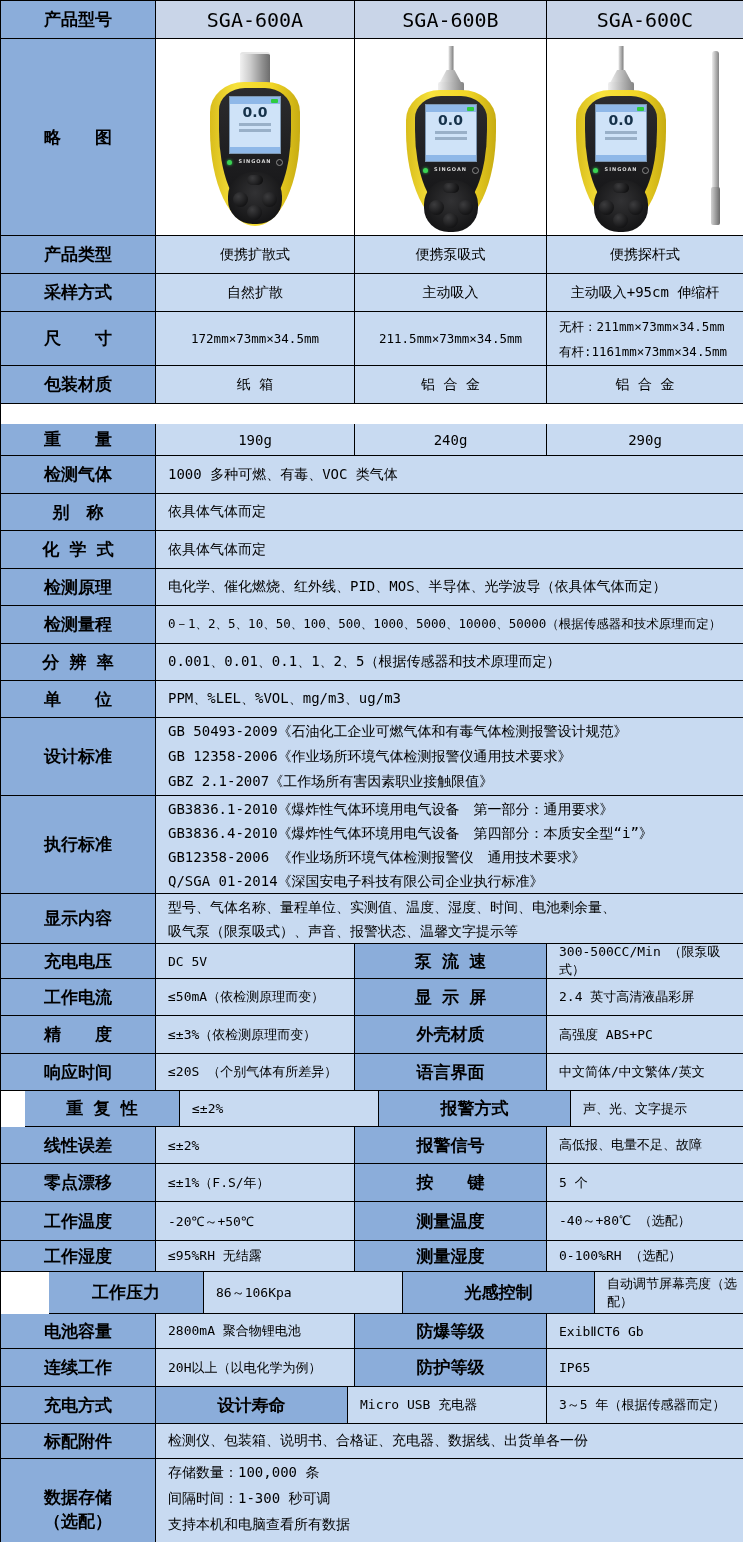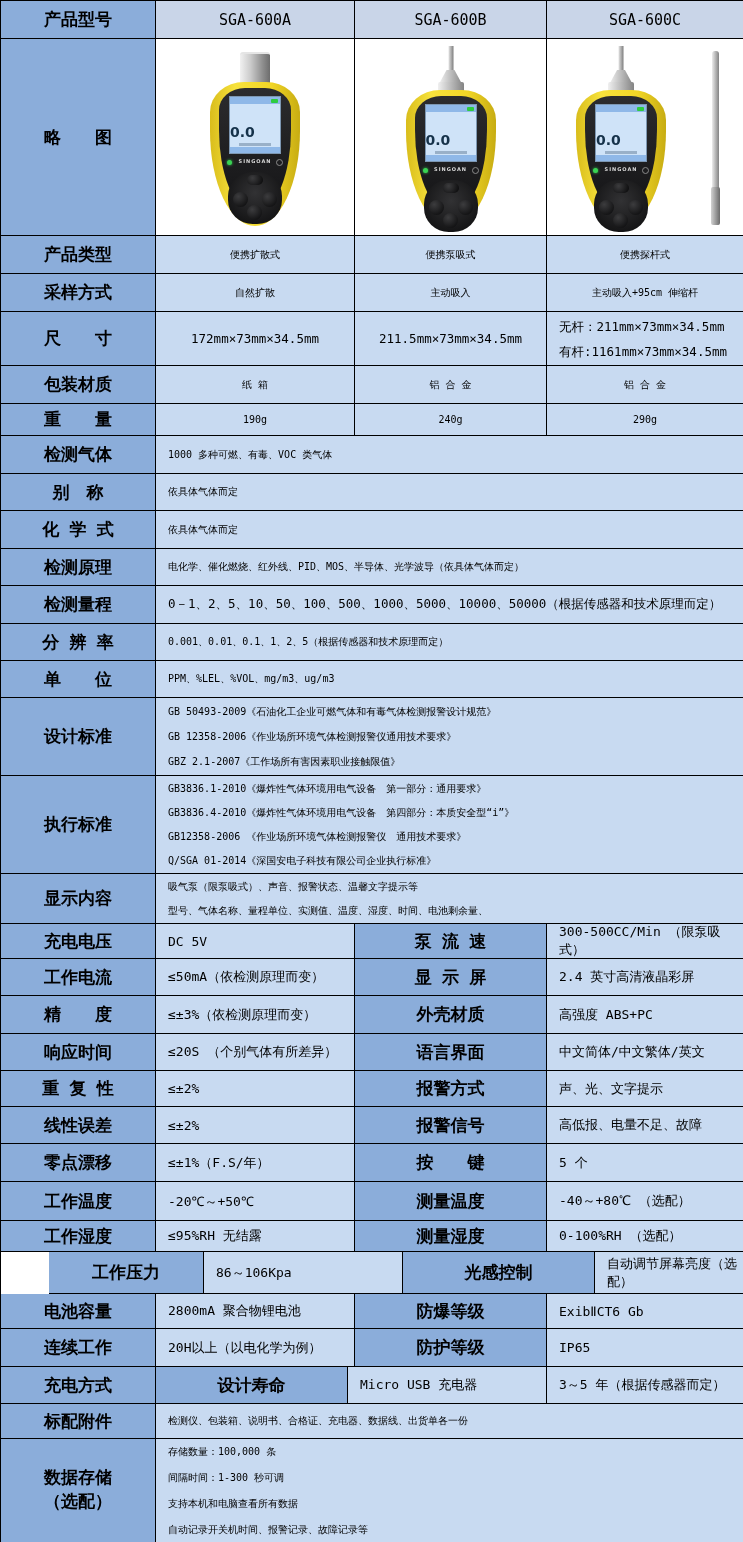--- a/index.html
+++ b/index.html
@@ -5,35 +5,35 @@
   html,body{margin:0;padding:0;background:#fff;}
   body{width:743px;}
   .spec-table{width:743px;border-top:1px solid #000;border-left:1px solid #000;color:#000;
     font-family:"DejaVu Sans Mono","Liberation Sans",sans-serif;}
   .row{display:flex;}
   .cell{border-right:1px solid #000;border-bottom:1px solid #000;box-sizing:border-box;
     display:flex;align-items:center;overflow:hidden;}
   .lbl{width:155px;justify-content:center;text-align:center;background:var(--label-bg,#8badda);
     font-family:Liberation Mono, monospace;font-weight:700;font-size:17px;}
   .lblB{width:192px;}
-  .val{background:var(--value-bg,#c8daf1);font-size:10px;}
-  .hdr{background:var(--header-bg,#c9d5e8);font-size:15px;}
+  .val{background:var(--value-bg,#c8daf1);font-size:14px;}
+  .hdr{background:var(--header-bg,#c9d5e8);font-size:20px;}
   .center{justify-content:center;text-align:center;}
   .left{padding-left:12px;padding-right:6px;}
   .w-a{width:199px;}
   .w-b{width:192px;}
   .w-c{flex:1;}
   .flex1{flex:1;}
   .multi{flex-direction:column;align-items:flex-start;justify-content:center;}
   .lh24 .line{line-height:24px;}
   .lh25 .line{line-height:25px;}
   .lh26 .line{line-height:26px;}
   .small{font-size:12.5px;}
   .pv{font-size:13px;}
-  .rh31{height:31px;}.rh32{height:32px;}.rh35{height:35px;}.rh36{height:36px;}
+  .rh31{height:31px;}.rh32{height:32px;margin-top:20px;}.rh35{height:35px;}.rh36{height:36px;margin-left:24px;}
   .rh37{height:37px;}.rh38{height:38px;}.rh39{height:39px;}.rh42{height:42px;padding-left:48px;}
   .rh50{height:50px;}.rh54{height:54px;}.rh78{height:78px;}.rh98{height:98px;}
   .rh104{height:104px;}.rh197{height:197px;}
   .lblcol{flex-direction:column;justify-content:center;line-height:24px;}
 
   
   .img-cell{background:#fff;justify-content:center;position:relative;}
   .device{position:relative;width:110px;height:182px;}
   .cap{position:absolute;left:50%;transform:translateX(-50%);top:6px;width:30px;height:34px;
     background:linear-gradient(90deg,#f1f1f1,#cbcbcb 35%,#8f8f8f 75%,#6d6d6d);border-radius:3px;border-top:2px solid #e5e5e5;}
@@ -48,21 +48,21 @@
     border-radius:34px 34px 50% 50%/30px 30px 95px 95px;}
   .body-a{top:36px;}
   .body-b{top:44px;}
   .dev-face{position:absolute;top:6px;left:9px;right:9px;bottom:16px;
     background:linear-gradient(180deg,#2c2c2e,#141416);
     border-radius:26px 26px 46% 46%/22px 22px 80px 80px;}
   .lcd{position:absolute;top:8px;left:10px;right:10px;height:56px;background:var(--lcd-blue,#cfe3f8);
     border:1px solid #7d97b2;}
   .lcd-top{height:7px;background:#8fb8e8;position:relative;}
   .lcd-top::after{content:"";position:absolute;right:2px;top:1.5px;width:7px;height:4px;background:#2ecc40;border-radius:1px;}
-  .lcd-val{margin-top:20px;font:700 14px "DejaVu Sans",sans-serif;color:#16324a;}
+  .lcd-val{margin-top:0;text-align:center;font:700 14px "DejaVu Sans",sans-serif;color:#16324a;}
   .lcd-dash{height:3px;margin:3px 9px 0;background:rgba(30,60,90,.3);}
   .lcd-foot{position:absolute;bottom:0;left:0;right:0;height:6px;background:#8fb8e8;}
   .led{position:absolute;left:8px;top:72px;width:5px;height:5px;border-radius:50%;background:#39d353;box-shadow:0 0 3px #39d353;}
   .pwr{position:absolute;right:8px;top:71px;width:5px;height:5px;border:1px solid #8a8a8a;border-radius:50%;}
   .brand{position:absolute;top:70px;left:0;right:0;text-align:center;
     font:700 5px "DejaVu Sans",sans-serif;color:#d9d9d9;letter-spacing:1px;}
   .btns{position:absolute;left:50%;transform:translateX(-50%);top:84px;width:54px;height:52px;
     background:radial-gradient(circle at 50% 40%,#323234,#0b0b0c);border-radius:46%;}
   .btn{position:absolute;border-radius:50%;background:radial-gradient(circle at 35% 30%,#3c3c3e,#060607);}
   .b-t{top:3px;left:19px;width:16px;height:10px;border-radius:8px;}
@@ -246,22 +246,22 @@
     <div class="cell val multi left flex1 lh24">
       <div class="line">GB3836.1-2010《爆炸性气体环境用电气设备　第一部分：通用要求》</div>
       <div class="line">GB3836.4-2010《爆炸性气体环境用电气设备　第四部分：本质安全型“i”》</div>
       <div class="line">GB12358-2006 《作业场所环境气体检测报警仪　通用技术要求》</div>
       <div class="line">Q/SGA 01-2014《深国安电子科技有限公司企业执行标准》</div>
     </div>
   </div>
   <div class="row rh50">
     <div class="cell lbl">显示内容</div>
     <div class="cell val multi left flex1 lh24">
+      <div class="line">型号、气体名称、量程单位、实测值、温度、湿度、时间、电池剩余量、</div>
       <div class="line">吸气泵（限泵吸式）、声音、报警状态、温馨文字提示等</div>
-      <div class="line">型号、气体名称、量程单位、实测值、温度、湿度、时间、电池剩余量、</div>
     </div>
   </div>
 
   <div class="row rh35">
     <div class="cell lbl">充电电压</div>
     <div class="cell val left w-a pv">DC 5V</div>
     <div class="cell lbl lblB">泵 流 速</div>
     <div class="cell val left w-c pv">300-500CC/Min （限泵吸式）</div>
   </div>
   <div class="row rh37">

